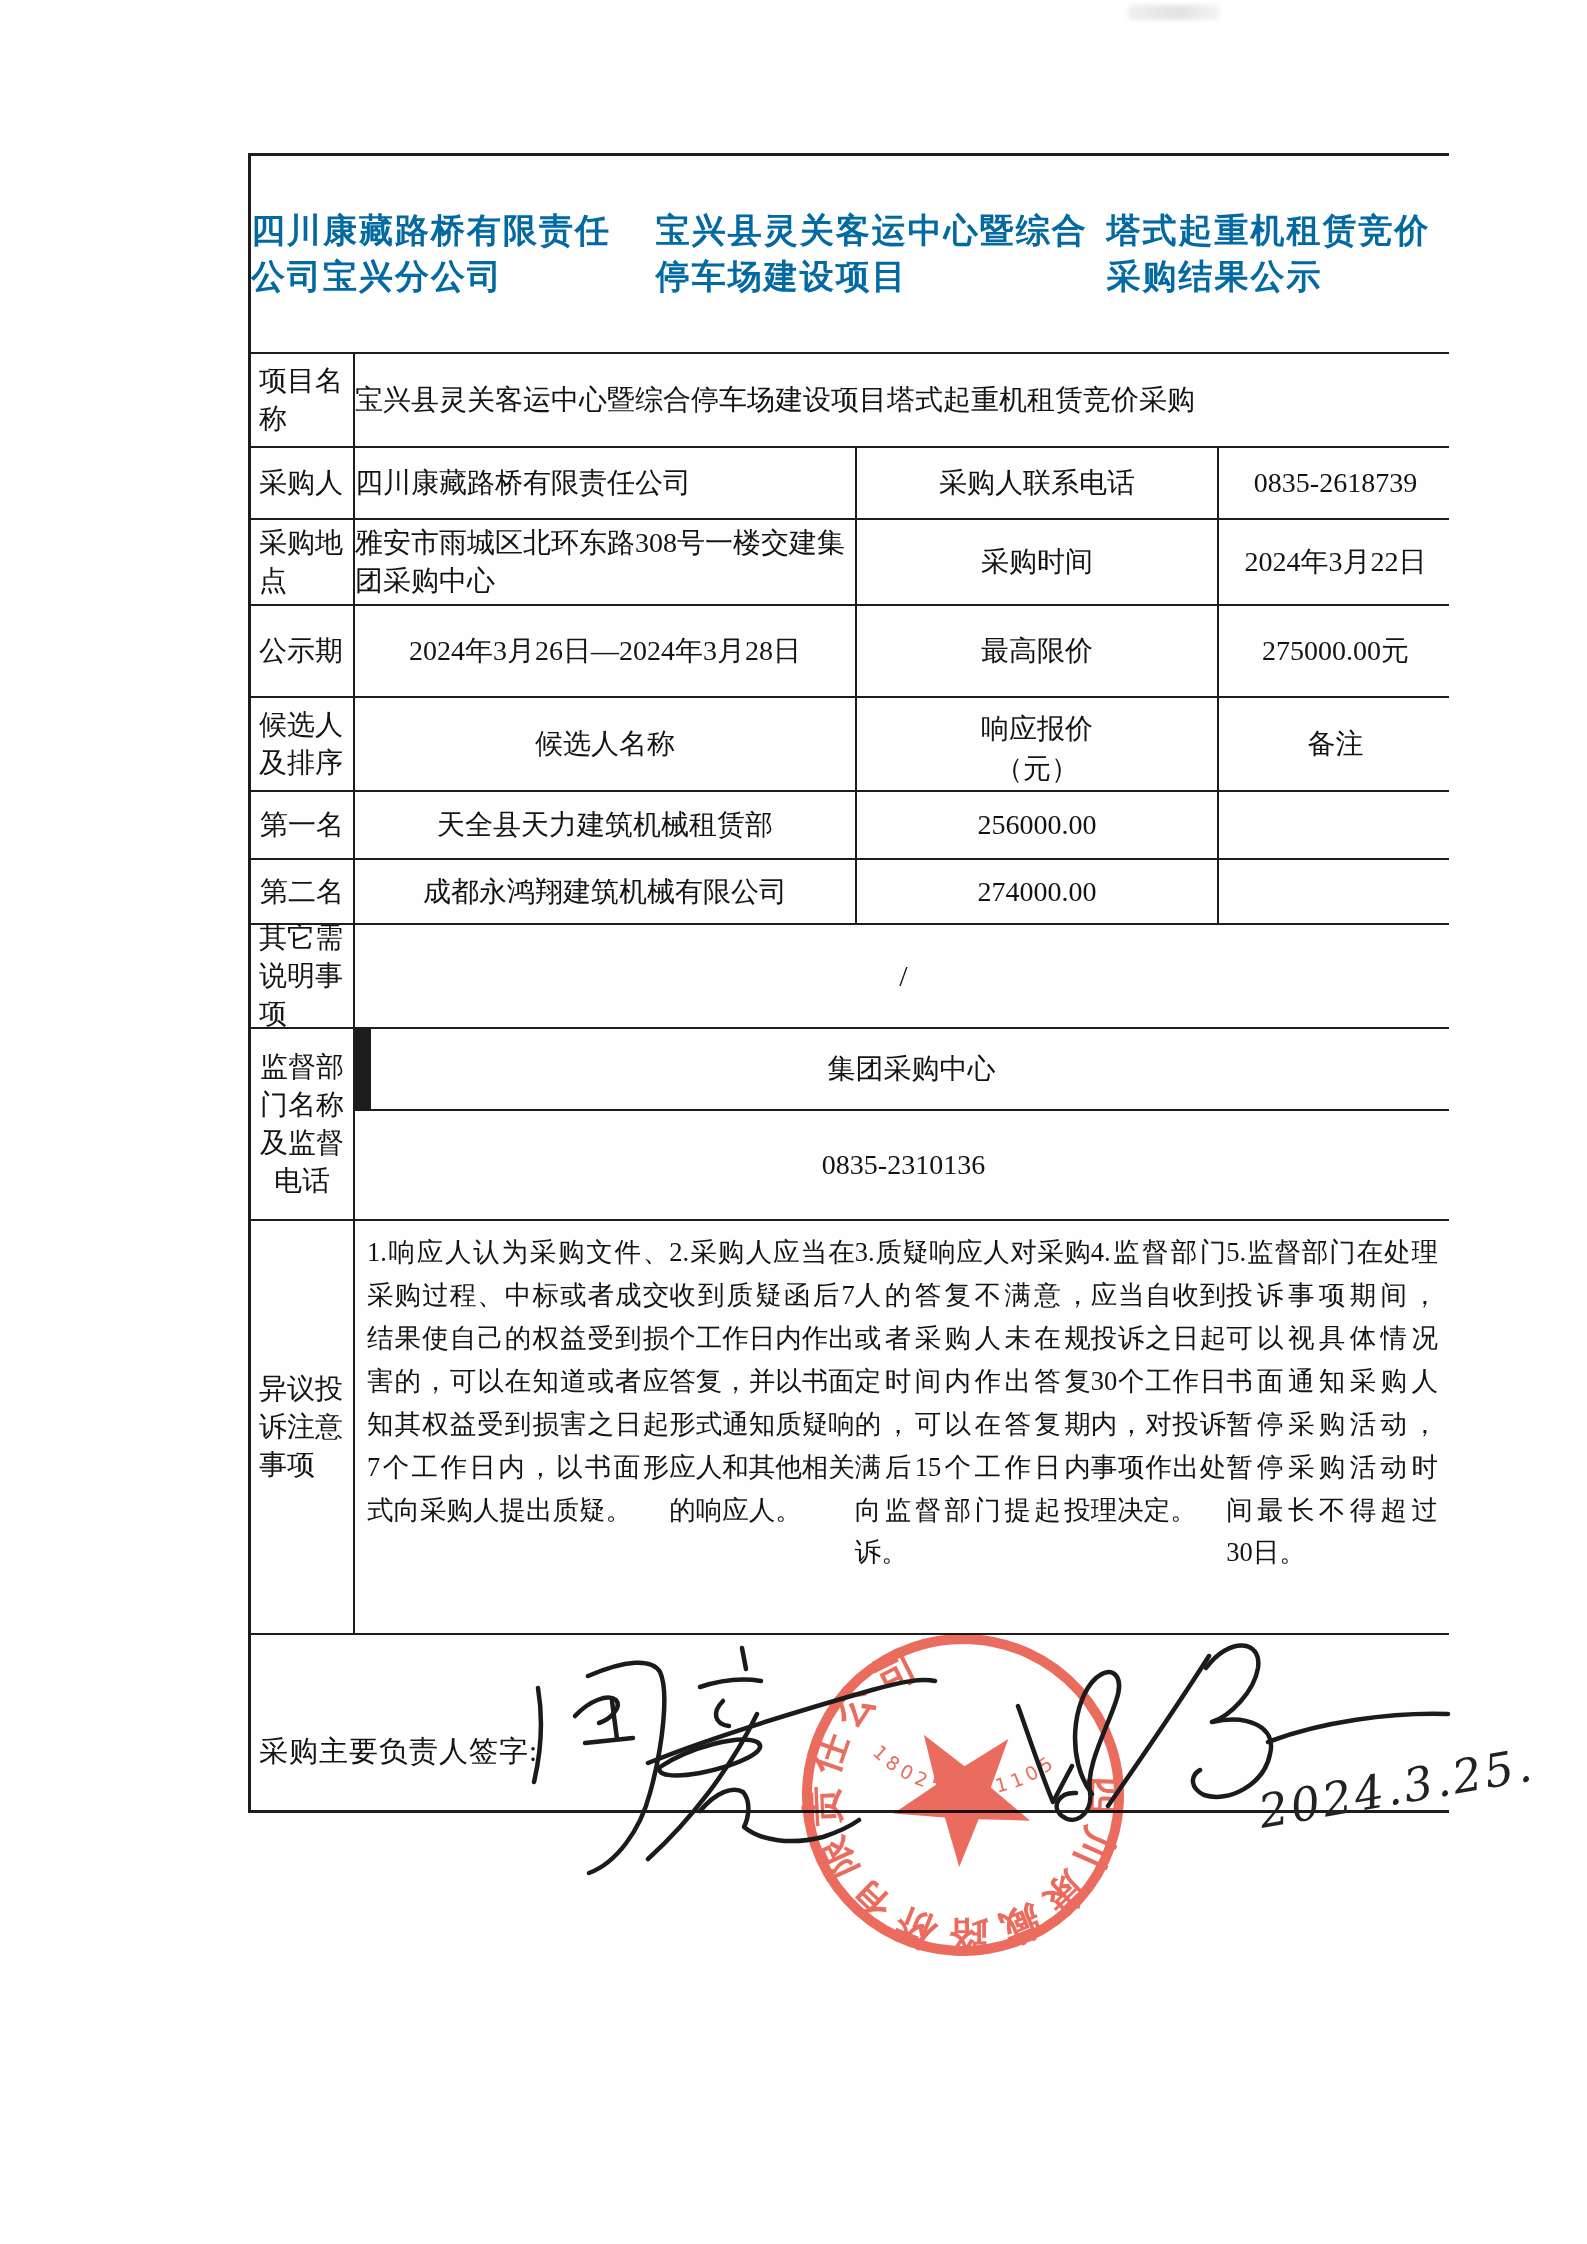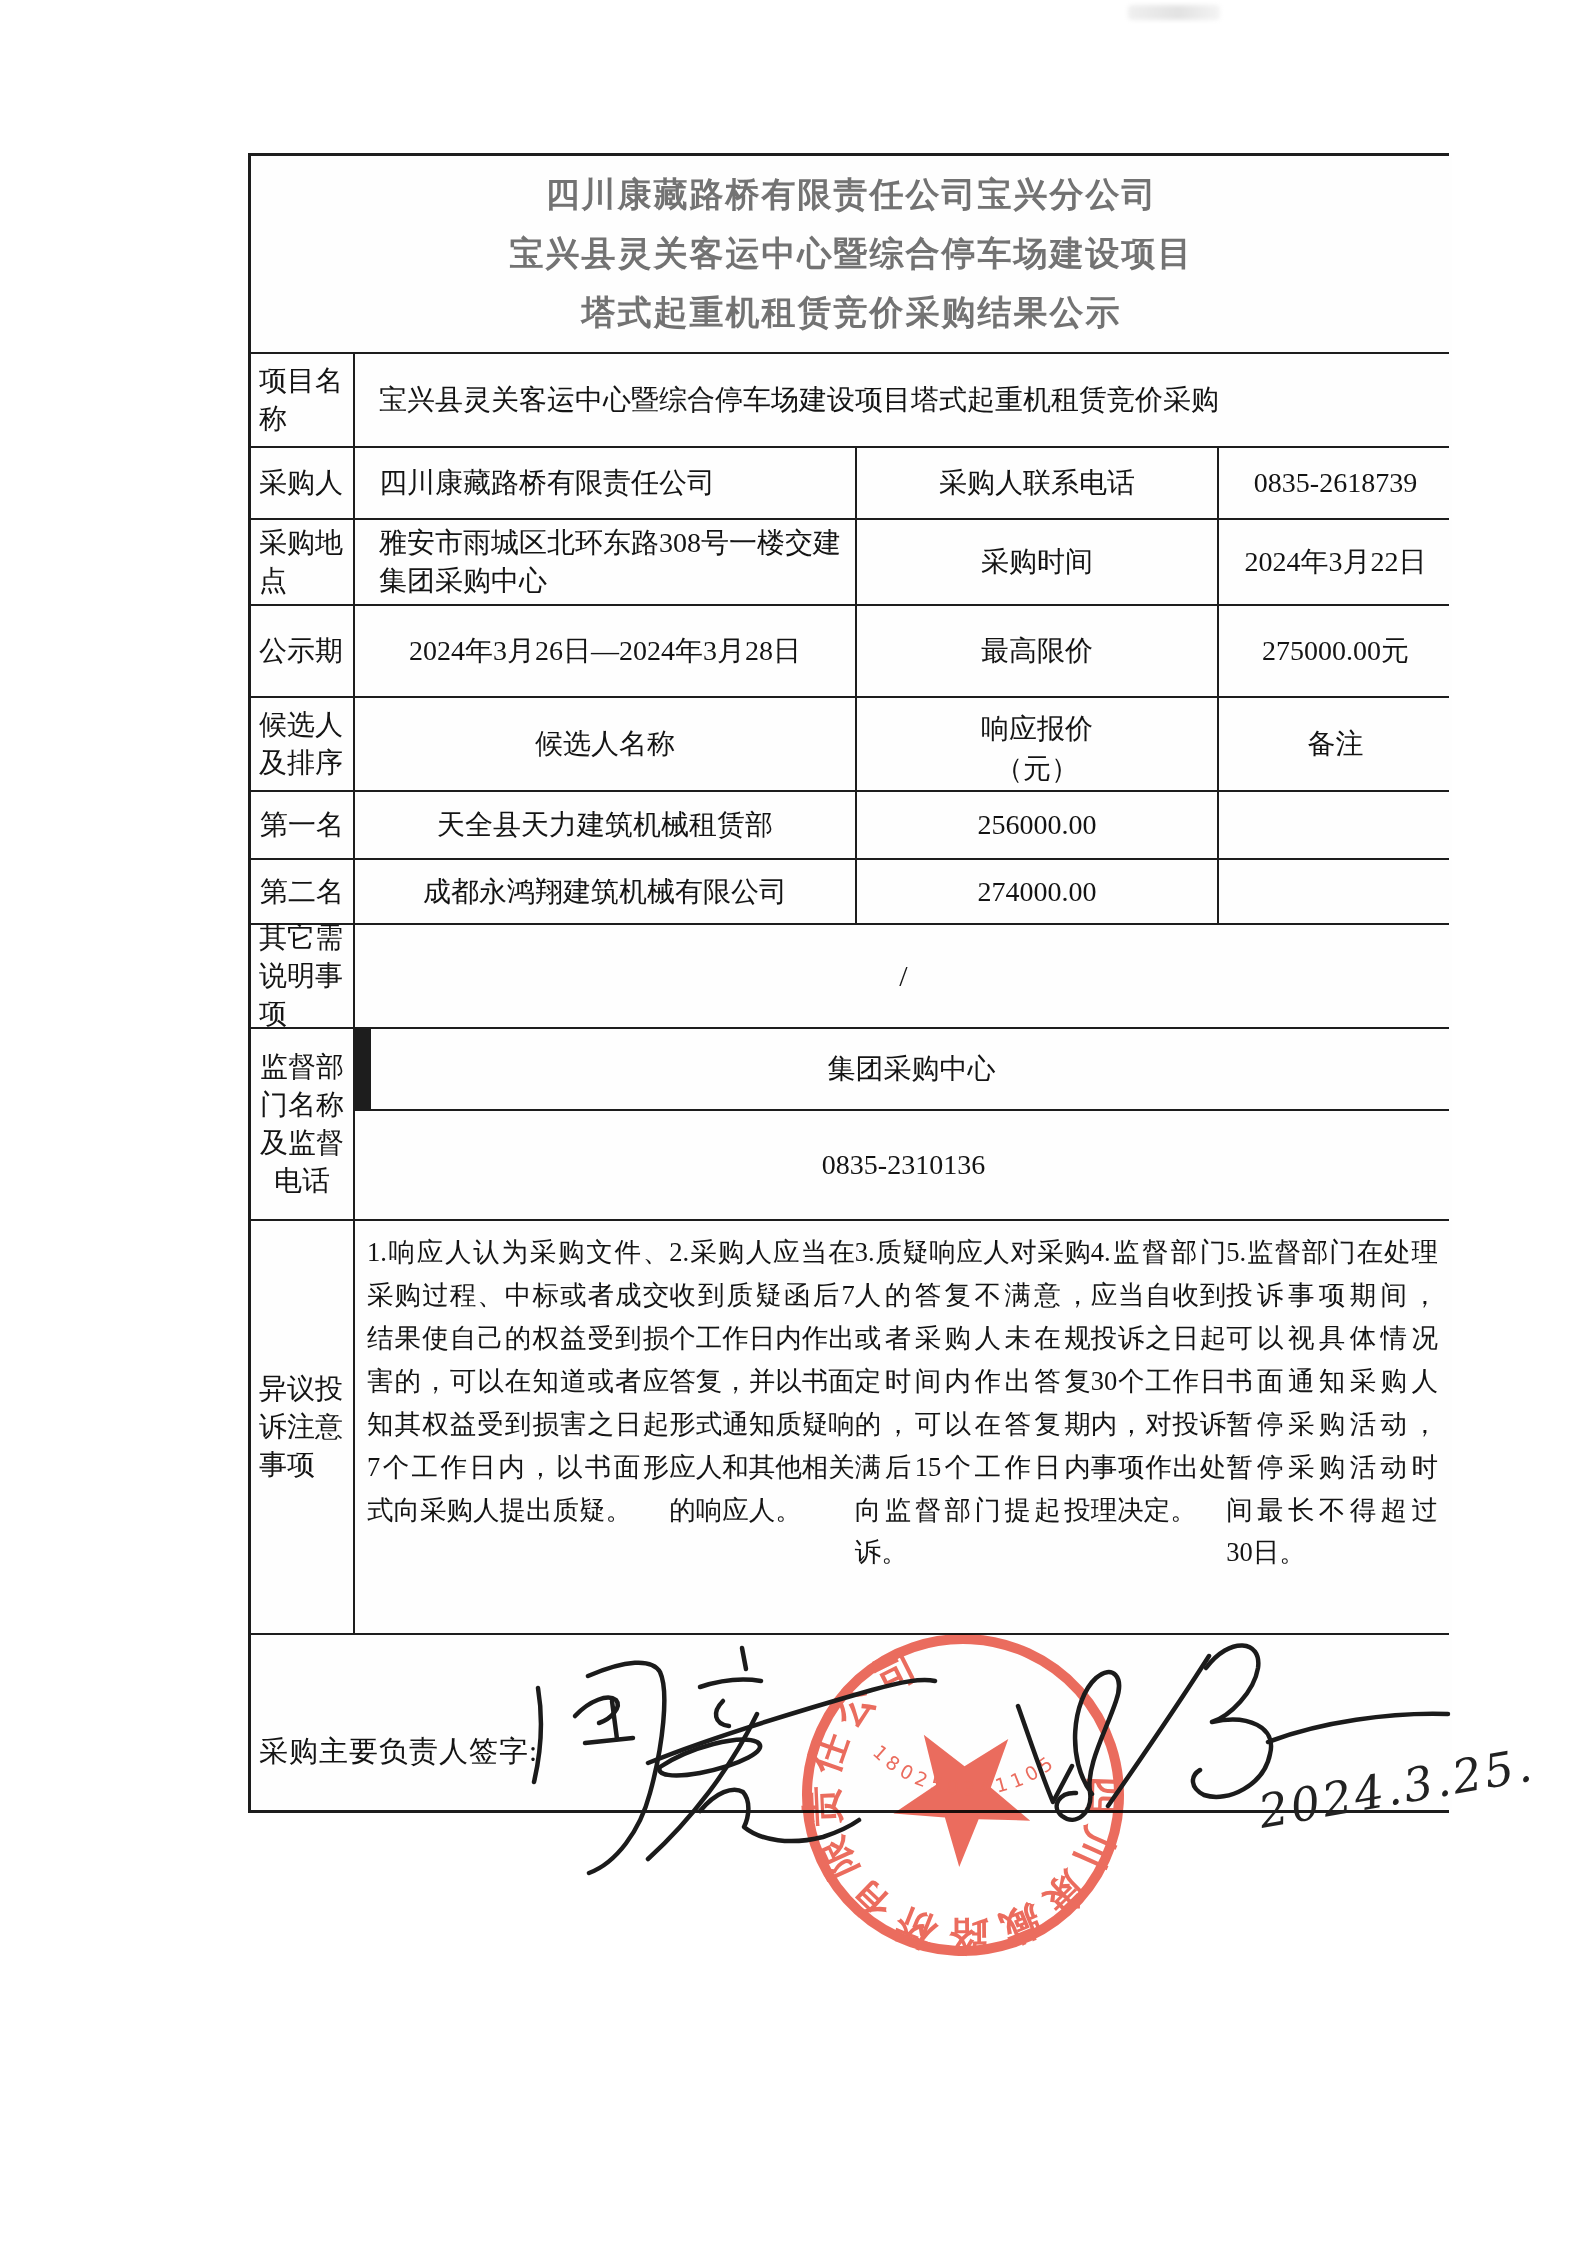--- a/index.html
+++ b/index.html
@@ -17,25 +17,25 @@
     position:absolute;left:248px;top:153px;width:1195px;
     background:#1d1d1d;border:3px solid #1d1d1d;
     display:grid;
     grid-template-columns:102px 500px 360px 233px;
     grid-template-rows:196px 92px 70px 84px 90px 92px 66px 63px 102px 80px 108px 412px 175px;
     gap:2px;
   }
   .c{background:#fefefe;display:flex;align-items:center;font-size:28px;line-height:1.35;}
   .lab{padding:4px 6px 4px 8px;justify-content:flex-start;text-align:left;}
   .lab.cen{justify-content:center;text-align:center;padding:20px 4px;}
-  .val-left{padding:4px 6px 4px 24px;justify-content:flex-start;text-align:left;}
+  .val-left{padding:4px 6px 4px 0;justify-content:flex-start;text-align:left;}
   .val-center{justify-content:center;text-align:center;padding:4px 6px;}
-  .title-cell{flex-direction:column;justify-content:center;gap:13px;
+  .title-cell{flex-direction:row;justify-content:center;gap:13px;
     font-family:"Liberation Sans","DejaVu Sans",sans-serif;font-weight:700;
-    font-size:34px;letter-spacing:2px;color:#737373;}
+    font-size:34px;letter-spacing:2px;color:#0369a1;}
   .two-line{flex-direction:column;justify-content:flex-end;line-height:1.45;}
   .para-cell{flex-direction:row;justify-content:flex-end;align-items:flex-start;
     padding:10px 14px 10px 12px;font-size:26.5px;}
   .para-cell div{line-height:1.62;text-align:justify;}
   .sig-cell{position:relative;text-align:center;}
   .sig-label{position:absolute;left:8px;top:117px;transform:translateY(-50%);
     font-size:29px;letter-spacing:1px;white-space:nowrap;}
   .overlay{position:absolute;left:0;top:0;pointer-events:none;}
   .slash{font-size:30px;}
 </style>

